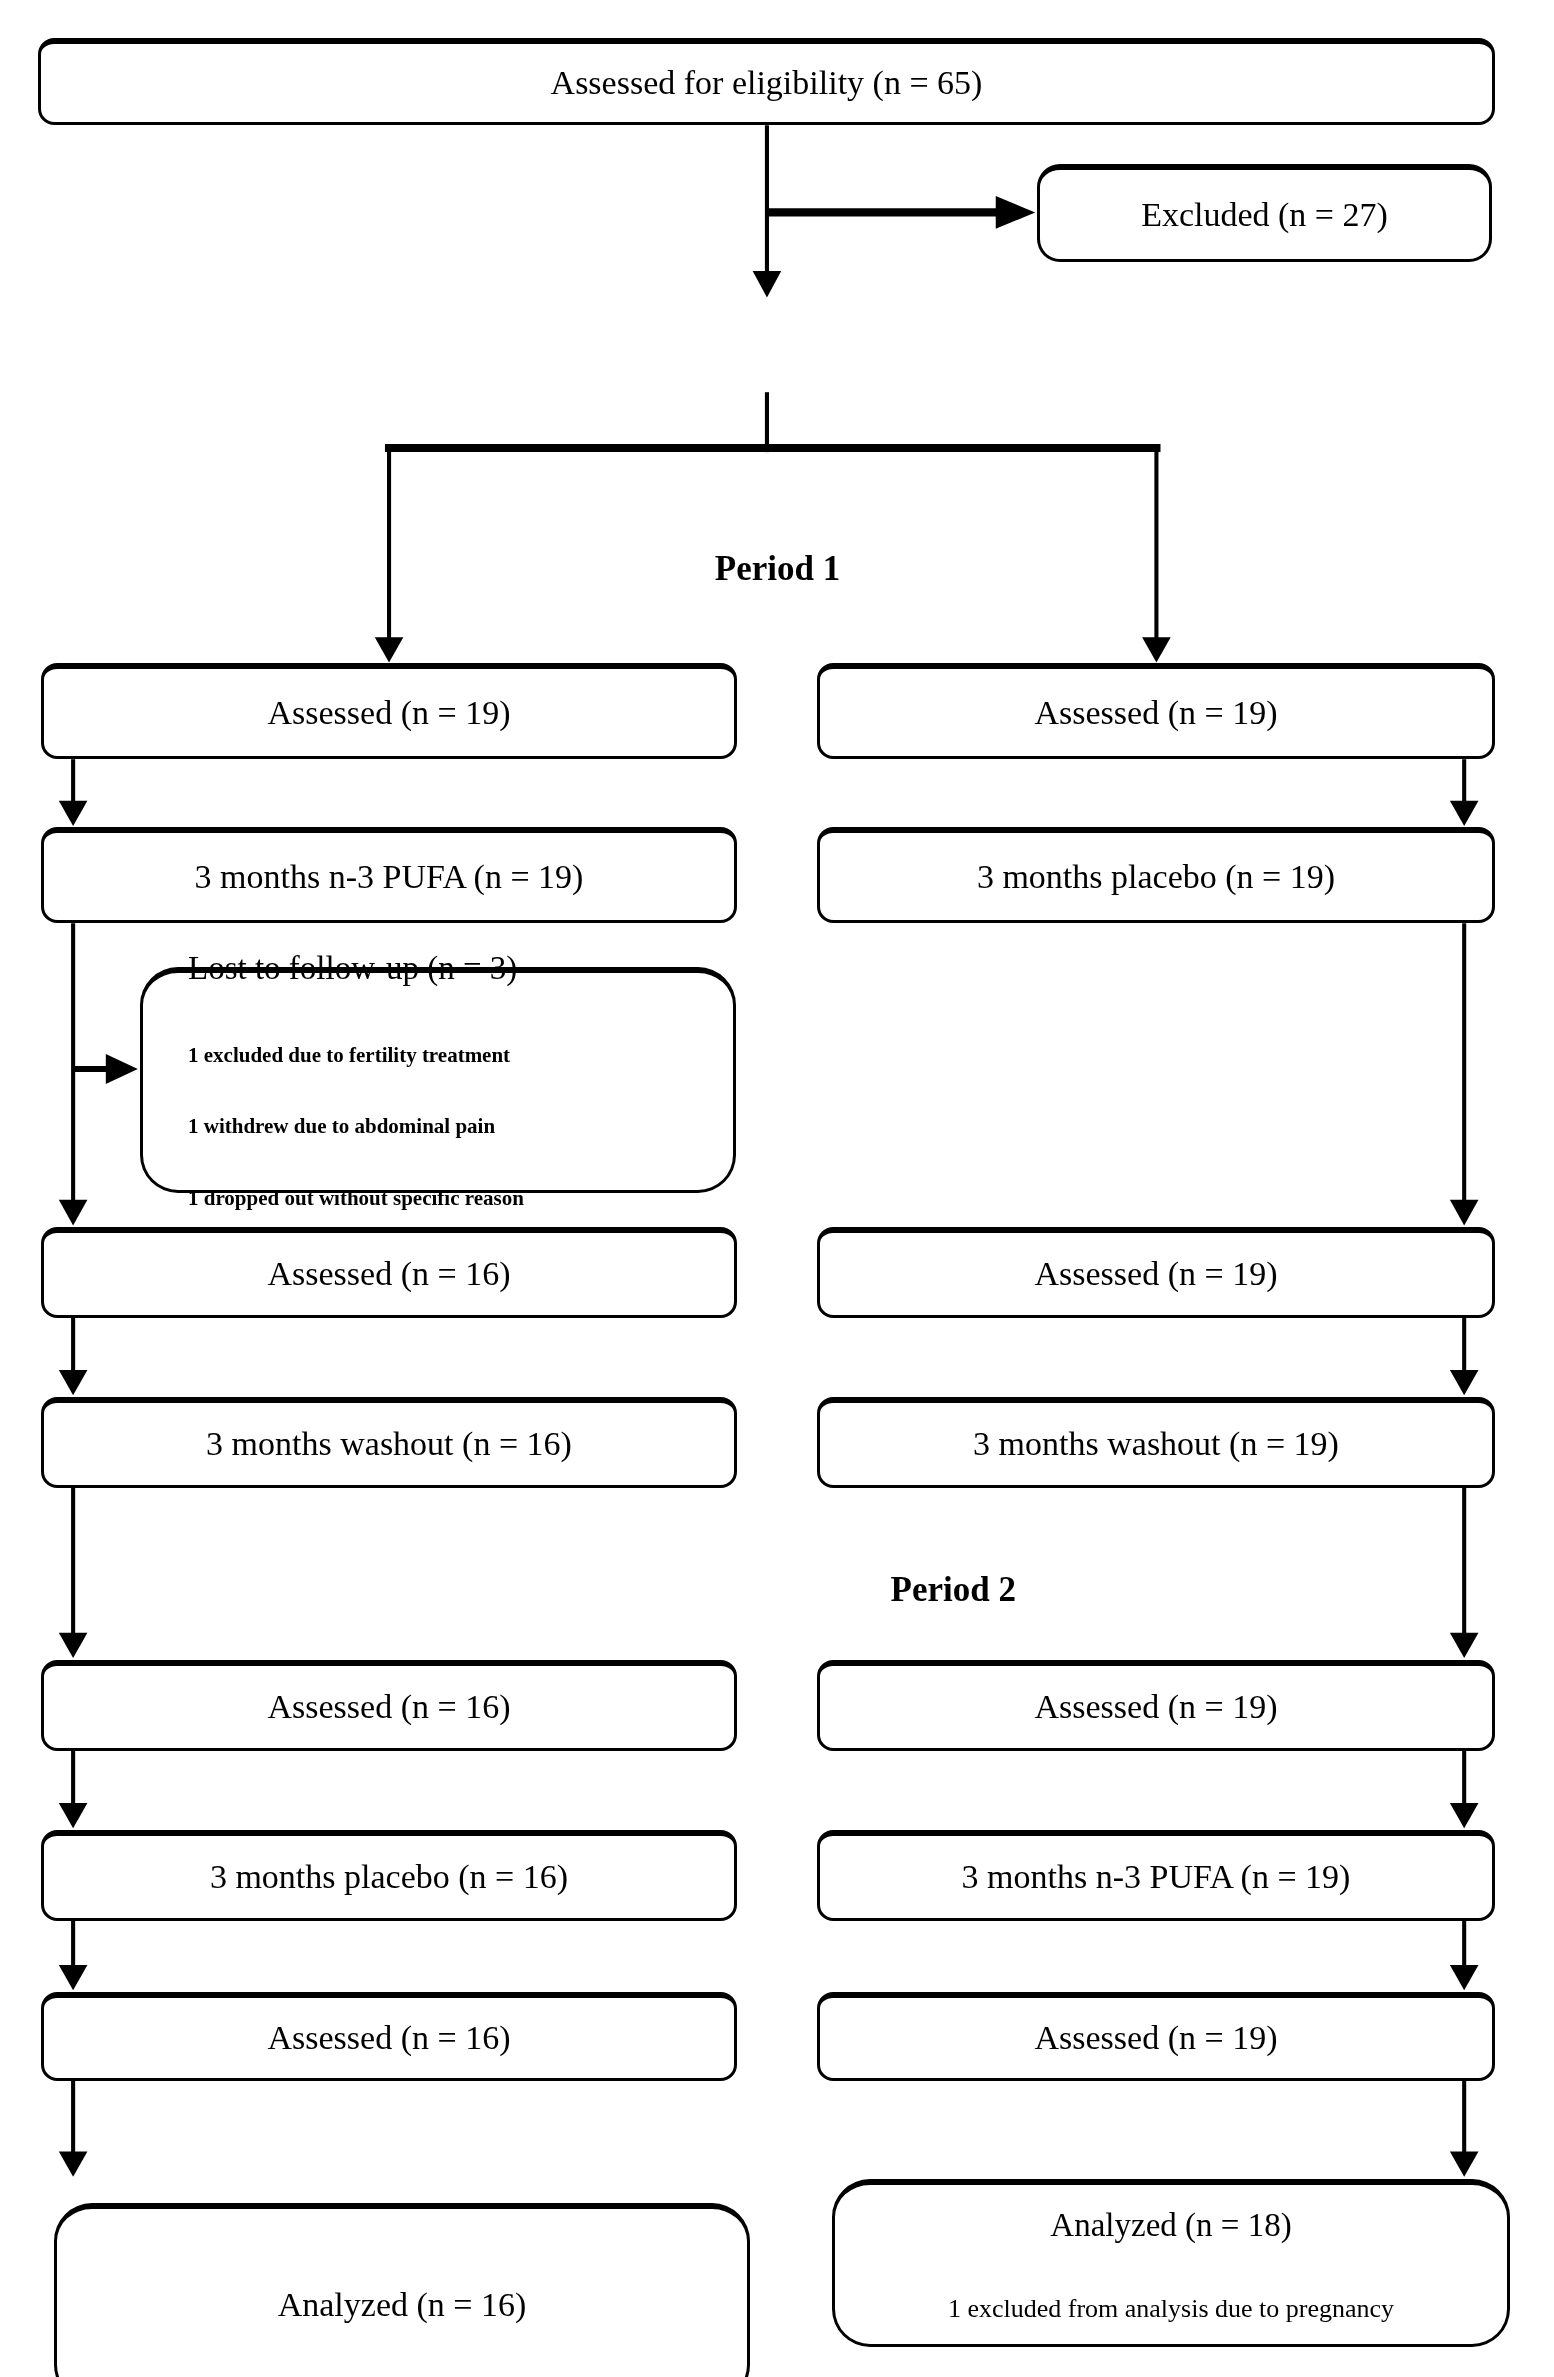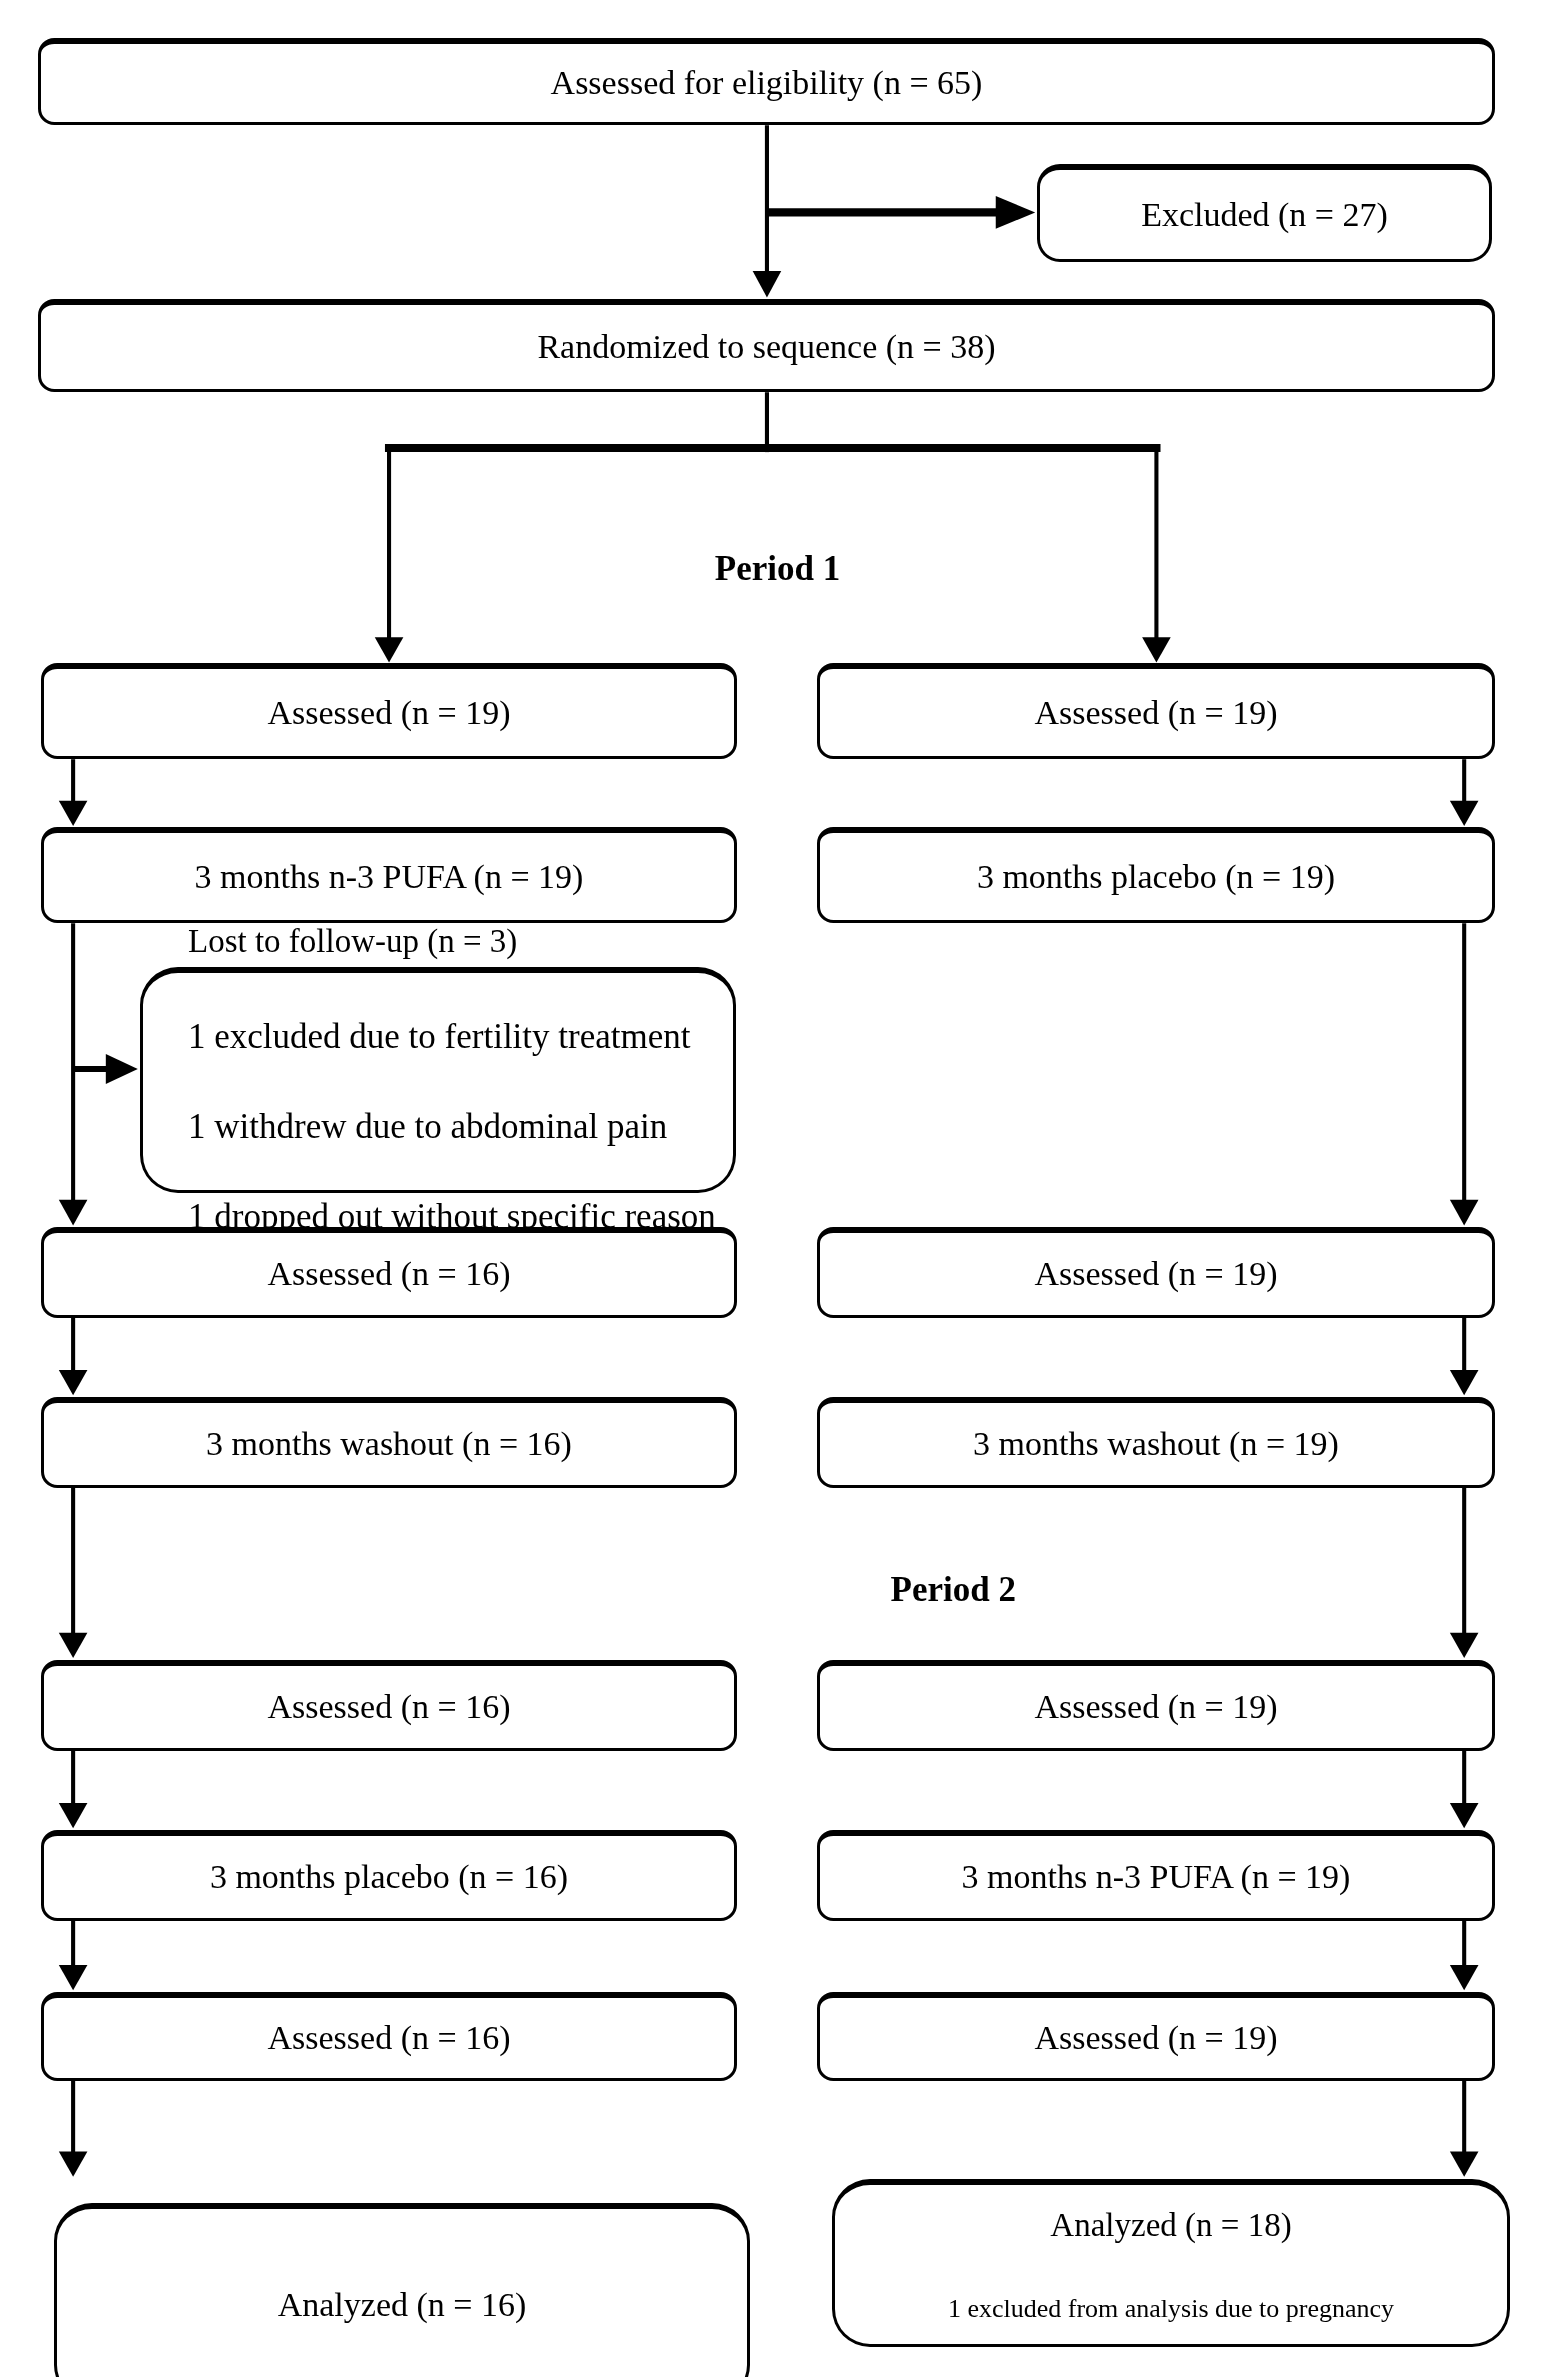--- a/index.html
+++ b/index.html
@@ -41,22 +41,23 @@
   }
   .box.round-md { border-radius: 23px; }
   .box.round-lg { border-radius: 38px; gap: 44px; }
   .box.left-align {
     align-items: flex-start;
     text-align: left;
     padding-left: 45px;
     padding-right: 16.3px;
   }
   .box .sub {
-    font-size: 35px;
+    font-size: 21px;
     line-height: 1.32;
+    font-weight: bold;
   }
   .box .title-line {
     font-size: 33px;
     line-height: 1.25;
   }
   .lost-title {
     font-size: 33px;
     margin-bottom: 9.5px;
   }
   .period-label {
@@ -126,23 +127,20 @@
   </svg>
 
   <div class="box" style="left:38px; top:38px; width:1457px; height:87px;">
     <span>Assessed for eligibility (n = 65)</span>
   </div>
 
   <div class="box round-md" style="left:1037px; top:164px; width:455px; height:98px;">
     <span>Excluded (n = 27)</span>
   </div>
 
-  <div class="box" style="left:38px; top:299px; width:1457px; height:93px;">
-    <span>Randomized to sequence (n = 38)</span>
-  </div>
 
   <div class="period-label" style="left:539px; top:549px;">Period 1</div>
 
   <div class="box" style="left:41px; top:663px; width:696px; height:96px;">
     <span>Assessed (n = 19)</span>
   </div>
   <div class="box" style="left:817px; top:663px; width:678px; height:96px;">
     <span>Assessed (n = 19)</span>
   </div>
 

